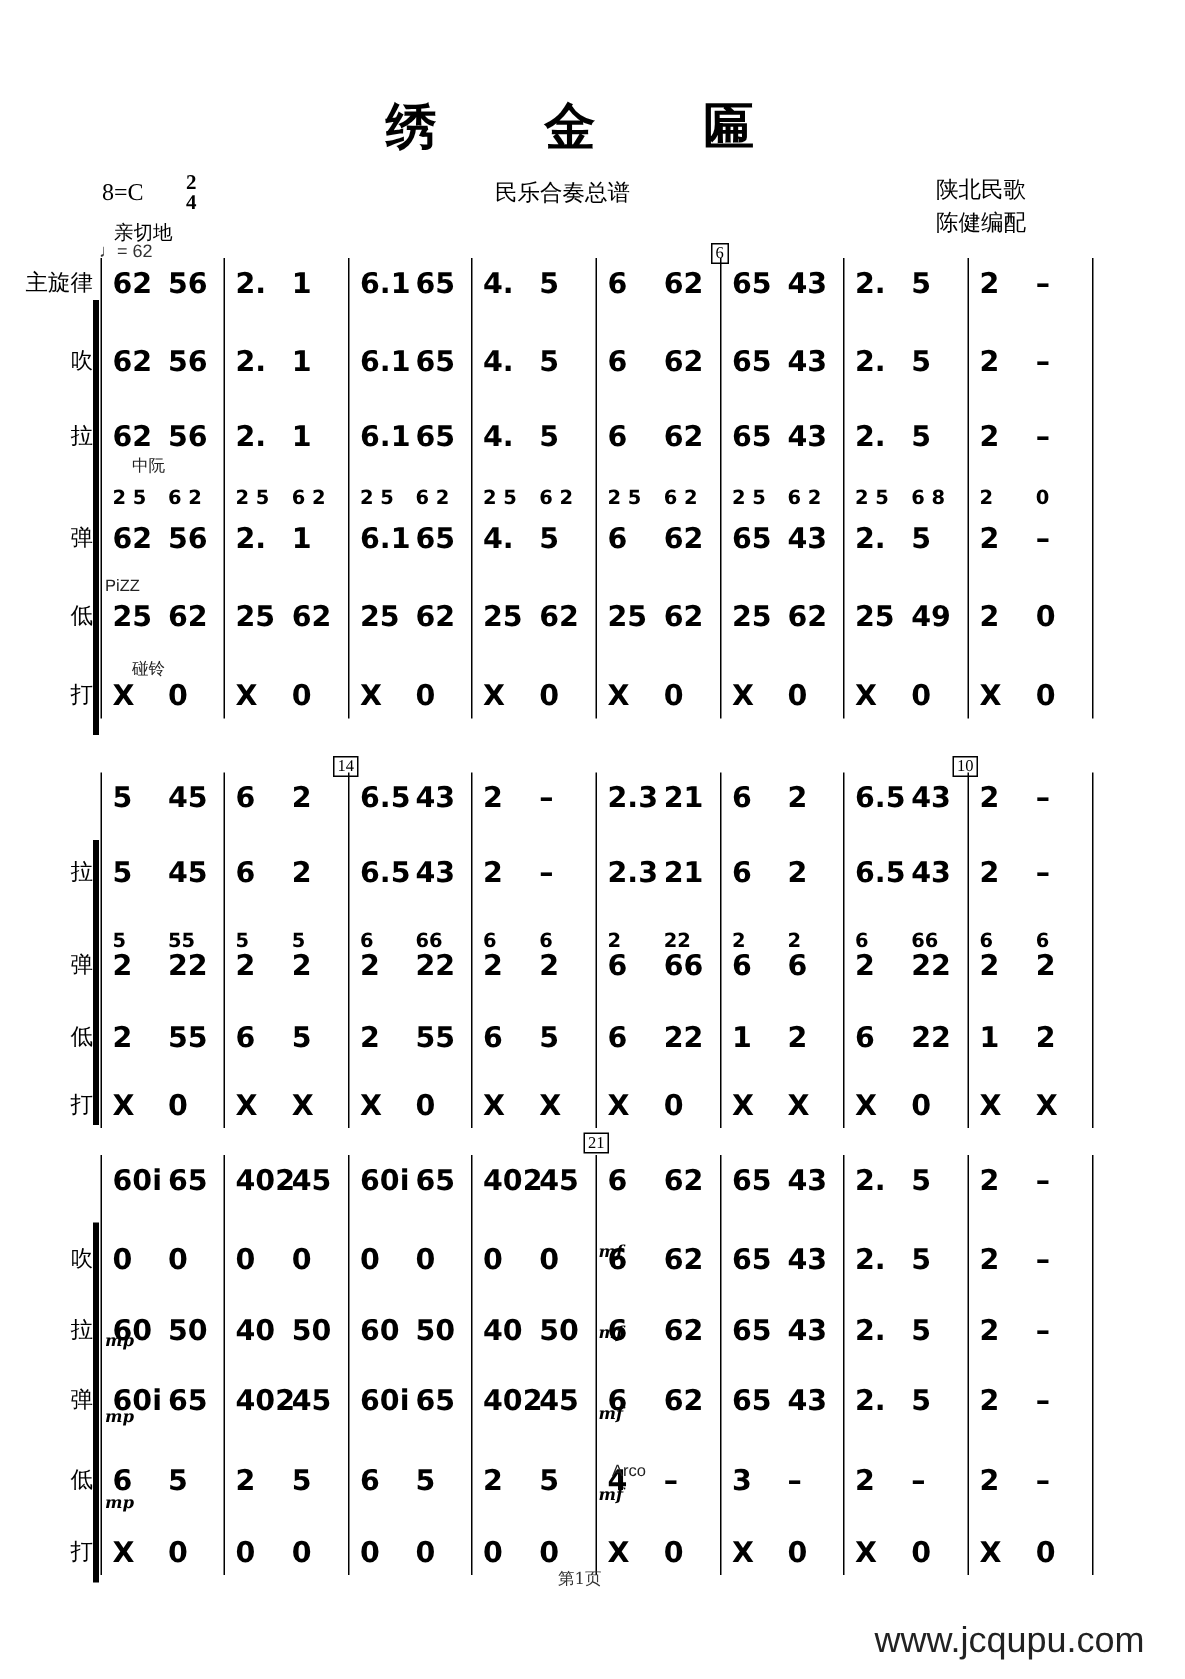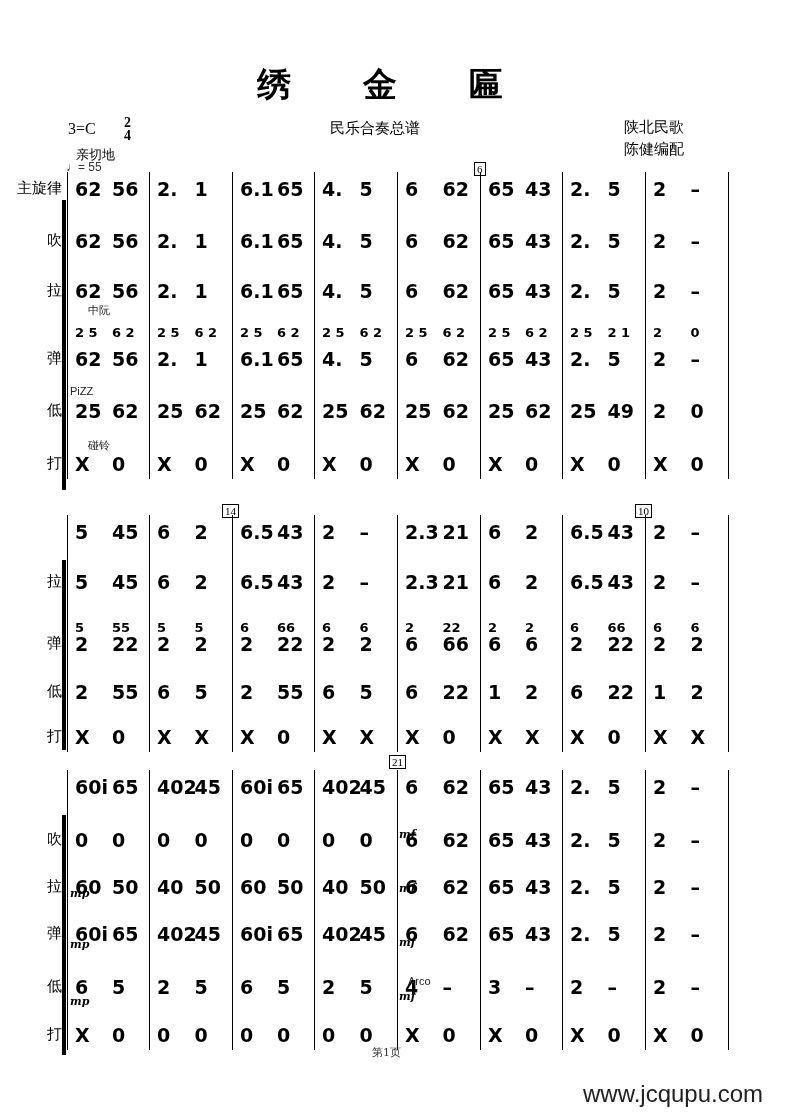--- a/index.html
+++ b/index.html
@@ -21,32 +21,32 @@
   .rehearsal{position:absolute;font-size:11px;border:1px solid #000;padding:0 2px;line-height:12px;font-family:"Liberation Serif",serif;}
   .ann{position:absolute;font-size:11px;color:#222;}
   .dyn{position:absolute;font-size:11px;font-style:italic;font-weight:bold;font-family:"DejaVu Serif",serif;}
   .pagefoot{position:absolute;left:372px;top:1045px;font-size:11px;color:#333;font-family:"DejaVu Serif",serif;}
   .watermark{position:absolute;left:583px;top:1080px;font-size:24px;color:#222;}
 </style>
 </head>
 <body>
 
 <div class="title">绣 金 匾</div>
-<div class="key">3=C</div>
+<div class="key">8=C</div>
 <div class="timesig">
   <div>2</div>
   <div>4</div>
 </div>
 <div class="subtitle">民乐合奏总谱</div>
 <div class="credits">
   <div>陕北民歌</div>
   <div>陈健编配</div>
 </div>
 <div class="tempo-text">亲切地</div>
-<div class="tempo-mark">♩= 55</div>
+<div class="tempo-mark">♩= 62</div>
 
 <div id="score">
     <div class="system" style="top: 172px;">
       <div class="brace" style="top: 28px; height: 290px;"></div>
       <div class="bar" style="left: 67px; top: 0px; height: 307px;"></div>
       <div class="bar" style="left: 149px; top: 0px; height: 307px;"></div>
       <div class="bar" style="left: 232px; top: 0px; height: 307px;"></div>
       <div class="bar" style="left: 314px; top: 0px; height: 307px;"></div>
       <div class="bar" style="left: 397px; top: 0px; height: 307px;"></div>
       <div class="bar" style="left: 480px; top: 0px; height: 307px;"></div>
@@ -117,21 +117,21 @@
         <span class="tok small" style="left: 194.5px; top: 10px;">6 2</span>
         <span class="tok small" style="left: 240px; top: 10px;">2 5</span>
         <span class="tok small" style="left: 277px; top: 10px;">6 2</span>
         <span class="tok small" style="left: 322px; top: 10px;">2 5</span>
         <span class="tok small" style="left: 359.5px; top: 10px;">6 2</span>
         <span class="tok small" style="left: 405px; top: 10px;">2 5</span>
         <span class="tok small" style="left: 442.5px; top: 10px;">6 2</span>
         <span class="tok small" style="left: 488px; top: 10px;">2 5</span>
         <span class="tok small" style="left: 525px; top: 10px;">6 2</span>
         <span class="tok small" style="left: 570px; top: 10px;">2 5</span>
-        <span class="tok small" style="left: 607.5px; top: 10px;">2 1</span>
+        <span class="tok small" style="left: 607.5px; top: 10px;">6 8</span>
         <span class="tok small" style="left: 653px; top: 10px;">2</span>
         <span class="tok small" style="left: 690.5px; top: 10px;">0</span>
       </div>
       <div class="row" style="top: 170px;">
         <span class="inst">弹</span>
         <span class="tok" style="left: 75px;">62</span>
         <span class="tok" style="left: 112px;">56</span>
         <span class="tok" style="left: 157px;">2.</span>
         <span class="tok" style="left: 194.5px;">1</span>
         <span class="tok" style="left: 240px;">6.1</span>

